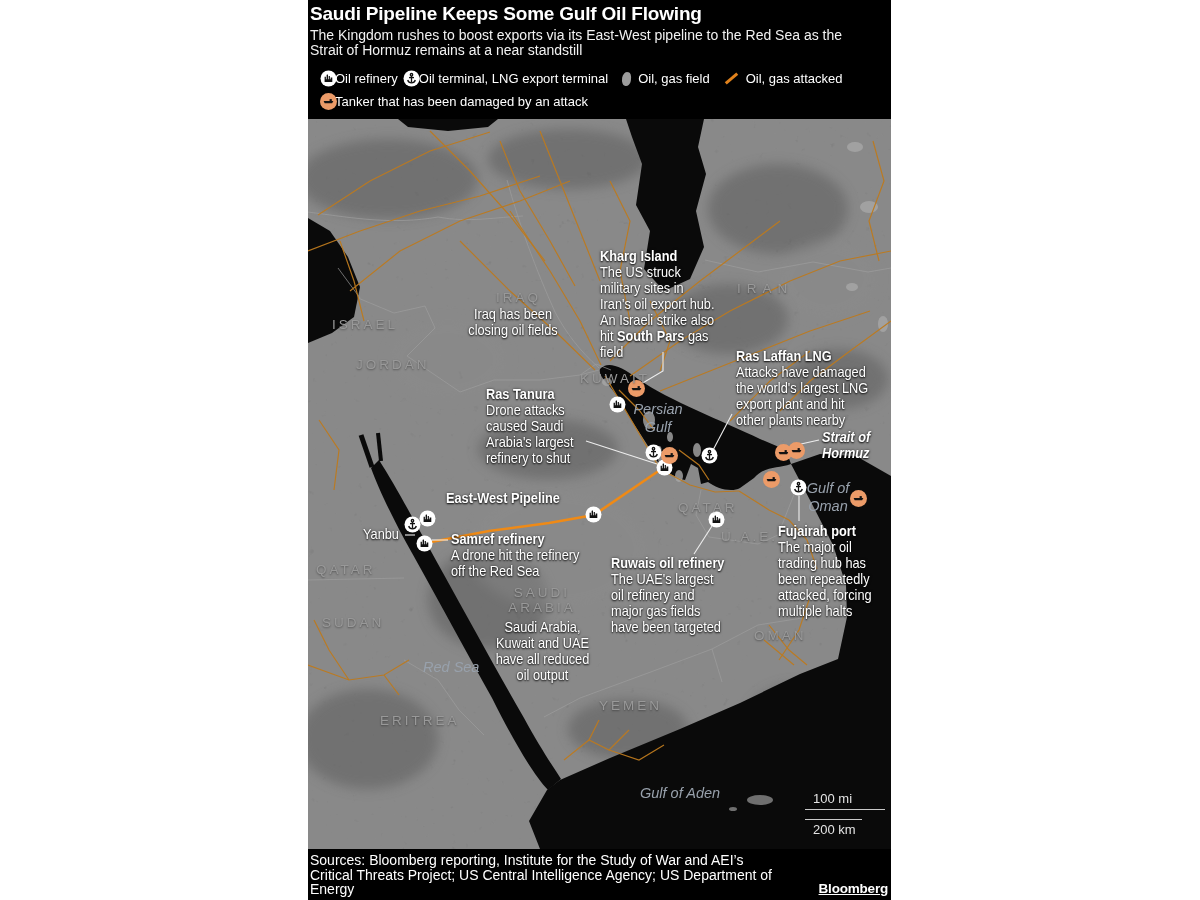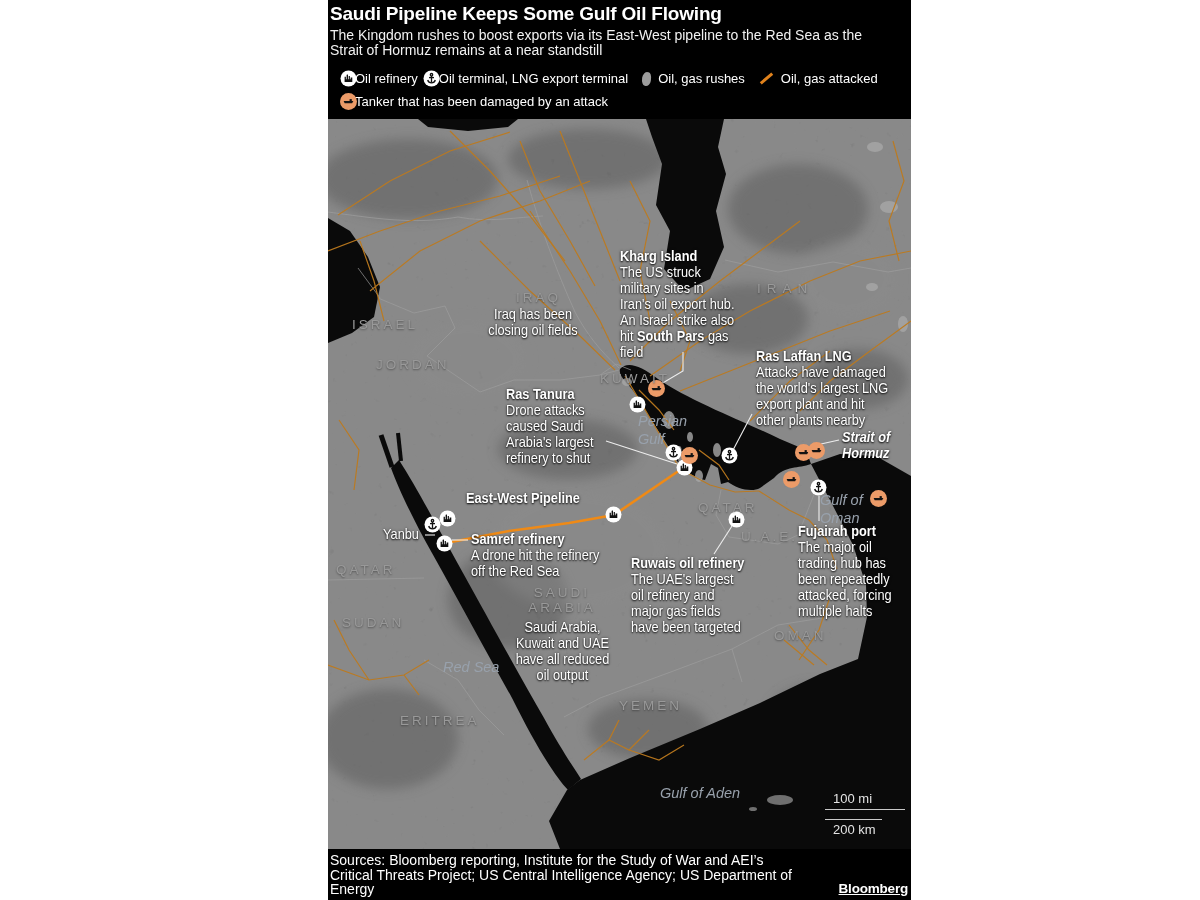--- a/index.html
+++ b/index.html
@@ -1,35 +1,35 @@
 <!DOCTYPE html>
 <html><head>
 <meta charset="utf-8">
 <style>
   html,body{margin:0;padding:0;}
   body{width:1200px;height:900px;background:#ffffff;font-family:"Liberation Sans",sans-serif;position:relative;overflow:hidden;}
-  .infographic{position:absolute;left:328px;top:0;width:583px;height:900px;background:#000;color:#fff;}
+  .infographic{position:absolute;left:308px;top:0;width:583px;height:900px;background:#000;color:#fff;}
   .header{position:absolute;top:0;left:0;right:0;padding:3px 2px 0 2px;}
   .title{font-size:19px;font-weight:bold;letter-spacing:-0.2px;line-height:21px;}
   .subtitle{font-size:14px;line-height:14.5px;color:#f2f2f2;margin-top:4px;white-space:pre-line;}
   .legend{position:absolute;top:67px;left:8px;right:0;font-size:13px;margin-left:12px;}
   .legend-row{display:flex;align-items:center;height:23px;}
   .legend-item{display:flex;align-items:center;margin-right:14px;}
   .legend-item .glyph{margin-right:7px;display:inline-flex;align-items:center;justify-content:center;}
   .field-blob{width:9px;height:14px;background:#9c9c9c;border-radius:60% 40% 55% 45%/50% 55% 45% 60%;transform:rotate(8deg);display:inline-block;}
   .pipe-stroke{width:15px;height:3px;background:#e0821c;transform:rotate(-40deg);display:inline-block;}
   .map{position:absolute;top:119px;left:0;width:583px;height:730px;background:#0a0a0a;overflow:hidden;}
   .map svg.base{position:absolute;left:0;top:0;}
   .icon-layer{position:absolute;left:0;top:0;width:583px;height:730px;}
   .micon{position:absolute;width:17px;height:17px;}
   .country{position:absolute;color:#999;font-size:13.5px;letter-spacing:3px;white-space:pre-line;text-shadow:0 1px 2px rgba(0,0,0,.4);}
   .country.wide{letter-spacing:6px;}
   .country.center{text-align:center;}
   .water{position:absolute;color:#98a1ac;font-style:italic;font-size:14.5px;white-space:pre-line;}
-  .water.center{margin-top:12px;}
+  .water.center{text-align:center;}
   .ann{position:absolute;font-size:14.5px;line-height:16px;transform:scaleX(.88);transform-origin:0 0;
        text-shadow:0 1px 2px rgba(0,0,0,.9),0 0 3px rgba(0,0,0,.55);}
   .ann.center{text-align:center;transform-origin:50% 0;}
   .ann .t{font-weight:bold;}
   .ann .b{white-space:pre-line;}
   .ann .bold-inline{font-weight:bold;}
   .ann.italic{font-style:italic;font-weight:bold;white-space:pre-line;}
   .scale{position:absolute;left:497px;top:672px;font-size:13px;color:#e3e3e3;}
   .scale .mi,.scale .km{padding-left:8px;}
   .scale .l1{width:80px;height:0;border-top:1.5px solid #c9c9c9;margin-top:3px;}
@@ -71,21 +71,21 @@
                   <path d="M4.7,10 C5.2,11.9 6.6,12.8 8.5,12.8 C10.4,12.8 11.8,11.9 12.3,10"></path>
                 </g>
               </svg></span>
           </span>
         <span>Oil terminal, LNG export terminal</span>
       </div>
       <div class="legend-item">
         <span class="glyph">
             <span class="field-blob"></span>
           </span>
-        <span>Oil, gas rushes</span>
+        <span>Oil, gas field</span>
       </div>
       <div class="legend-item">
         <span class="glyph">
             <span class="pipe-stroke"></span>
           </span>
         <span>Oil, gas attacked</span>
       </div>
     </div>
     <div class="legend-row">
       <div class="legend-item">

